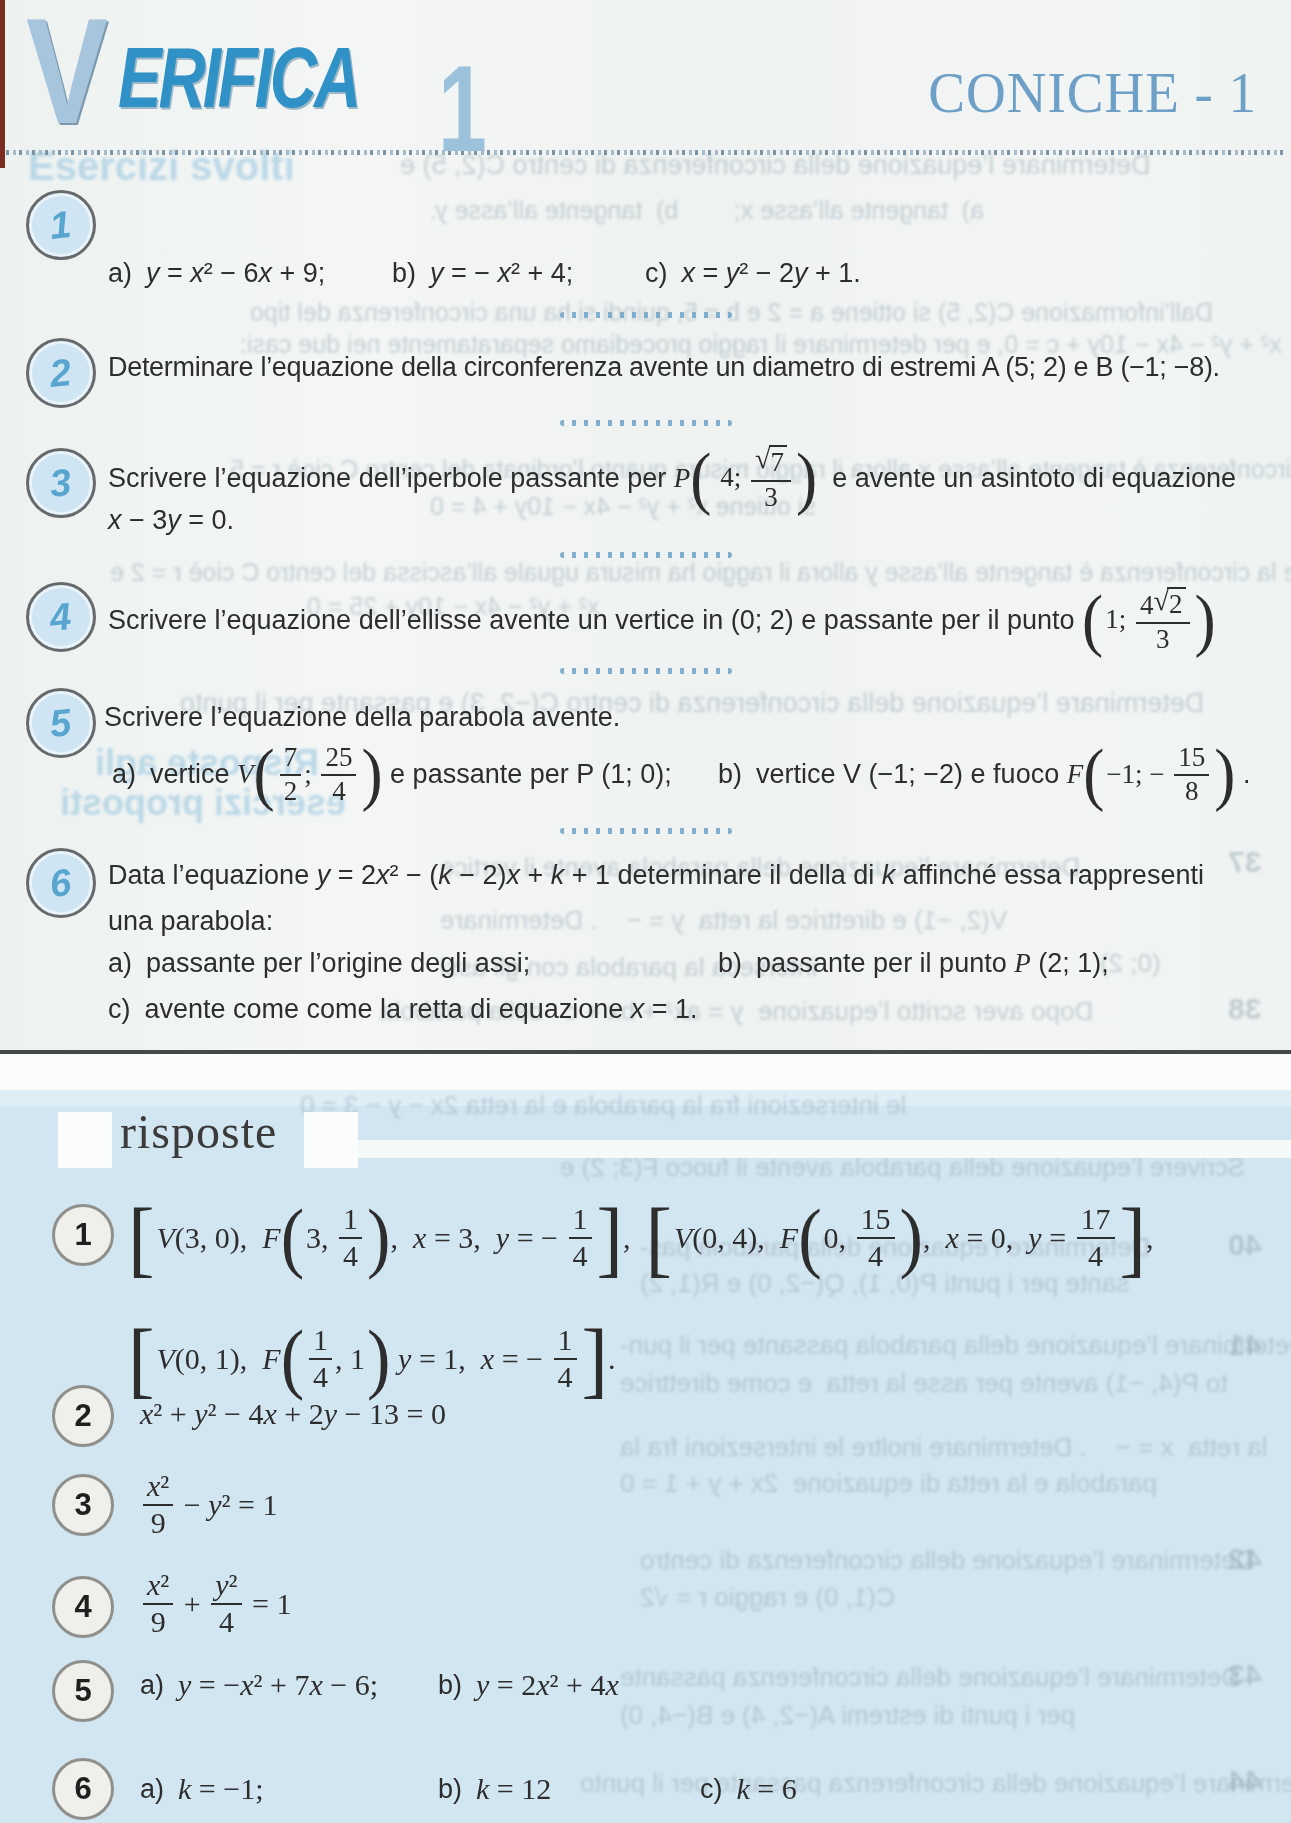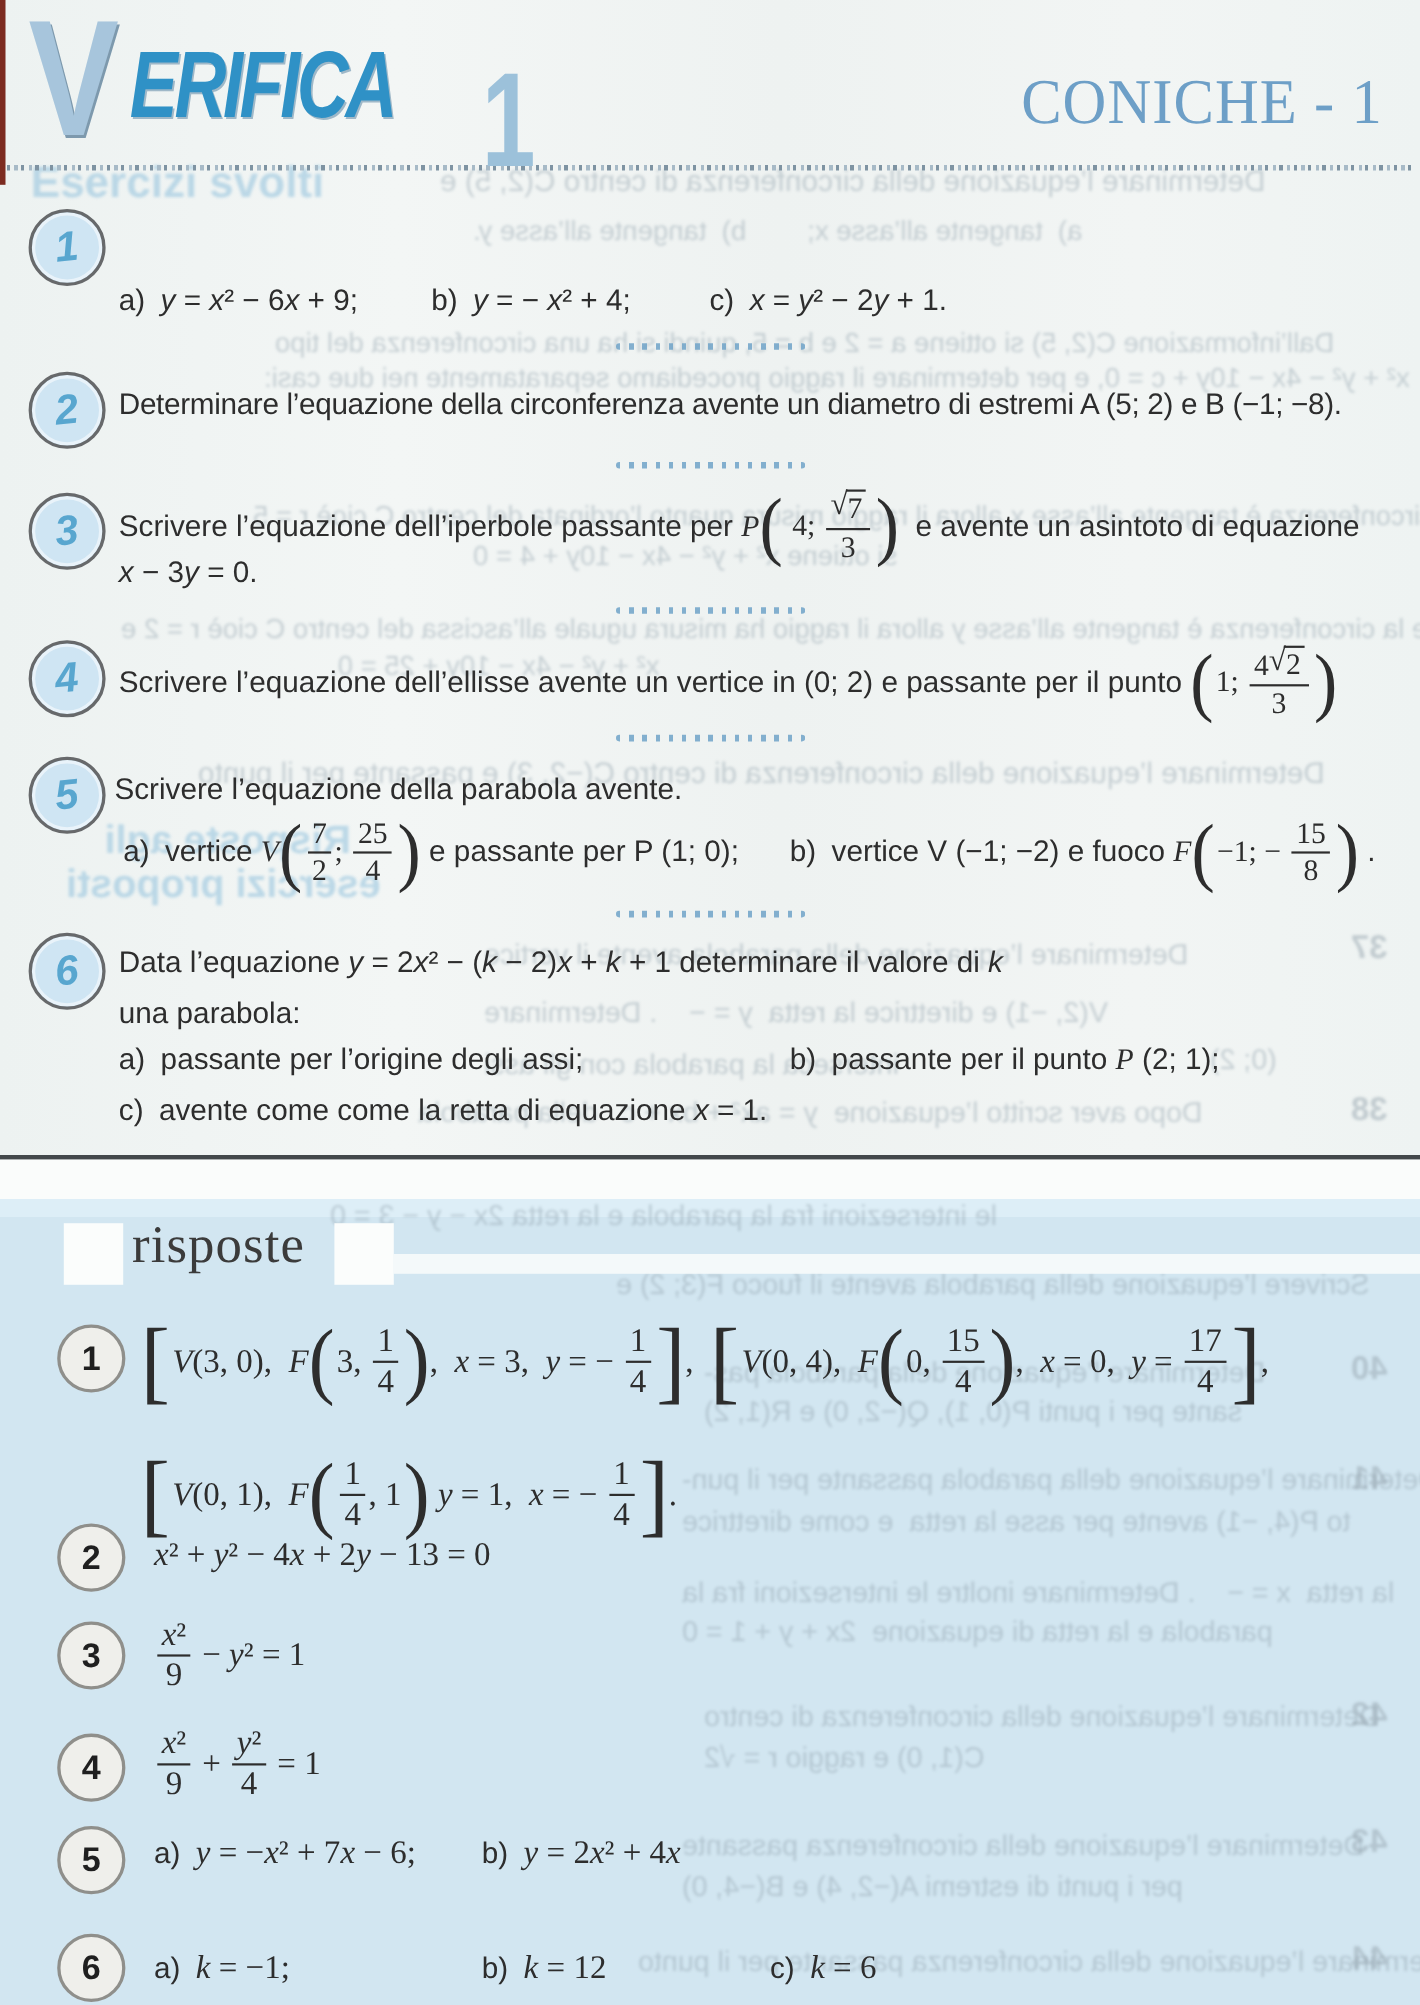--- a/index.html
+++ b/index.html
@@ -148,21 +148,21 @@
       <span>5</span>
     </div>
   <div class="row" style="left:104px;top:702px"><span class="t">Scrivere l’equazione della parabola avente.</span></div>
   <div class="row" style="left:112px;top:732px;height:85px"><span class="lab">a)</span><span style="display:inline-flex;align-items:center;white-space:pre"><span class="t">vertice </span><span class="mx"><i>V</i></span><span class="grp"><span class="gd p">(</span><span class="gc"><span class="frac"><span class="fn"><span class="mx">7</span></span><span class="fd"><span class="mx">2</span></span></span><span class="mx">; </span><span class="frac"><span class="fn"><span class="mx">25</span></span><span class="fd"><span class="mx">4</span></span></span></span><span class="gd p">)</span></span><span class="t"> e passante per P (1; 0);</span></span></div>
   <div class="row" style="left:718px;top:732px;height:85px"><span class="lab">b)</span><span style="display:inline-flex;align-items:center;white-space:pre"><span class="t">vertice V (−1; −2) e fuoco </span><span class="mx"><i>F</i></span><span class="grp"><span class="gd p">(</span><span class="gc"><span class="mx">−1; − </span><span class="frac"><span class="fn"><span class="mx">15</span></span><span class="fd"><span class="mx">8</span></span></span></span><span class="gd p">)</span></span><span class="t"> .</span></span></div>
   <div class="sep" style="top:828px"></div>
 
   <div class="exbadge" style="top:848px">
       <span>6</span>
     </div>
-  <div class="row" style="left:108px;top:860px"><span class="t">Data l’equazione </span><span class="m"><i>y</i> = 2<i>x</i>² − (<i>k</i> − 2)<i>x</i> + <i>k</i> + 1</span><span class="t"> determinare il valore di </span><span class="m"><i>k</i></span></div>
+  <div class="row" style="left:108px;top:860px"><span class="t">Data l’equazione </span><span class="m"><i>y</i> = 2<i>x</i>² − (<i>k</i> − 2)<i>x</i> + <i>k</i> + 1</span><span class="t"> determinare il della di </span><span class="m"><i>k</i></span><span class="t"> affinché essa rappresenti</span></div>
   <div class="row" style="left:108px;top:906px"><span class="t">una parabola:</span></div>
   <div class="row" style="left:108px;top:948px"><span class="lab">a)</span><span><span class="t">passante per l’origine degli assi;</span></span></div>
   <div class="row" style="left:718px;top:948px"><span class="lab">b)</span><span><span class="t">passante per il punto </span><span class="mx"><i>P</i></span><span class="t"> (2; 1);</span></span></div>
   <div class="row" style="left:108px;top:994px"><span class="lab">c)</span><span><span class="t">avente come come la retta di equazione </span><span class="m"><i>x</i> = 1.</span></span></div>
 
   <div class="divider"></div>
   <div class="gap"></div>
   <div class="panel"></div>
   <div class="sq" style="left:58px;top:1112px"></div>
   <div class="risposte">risposte</div>

